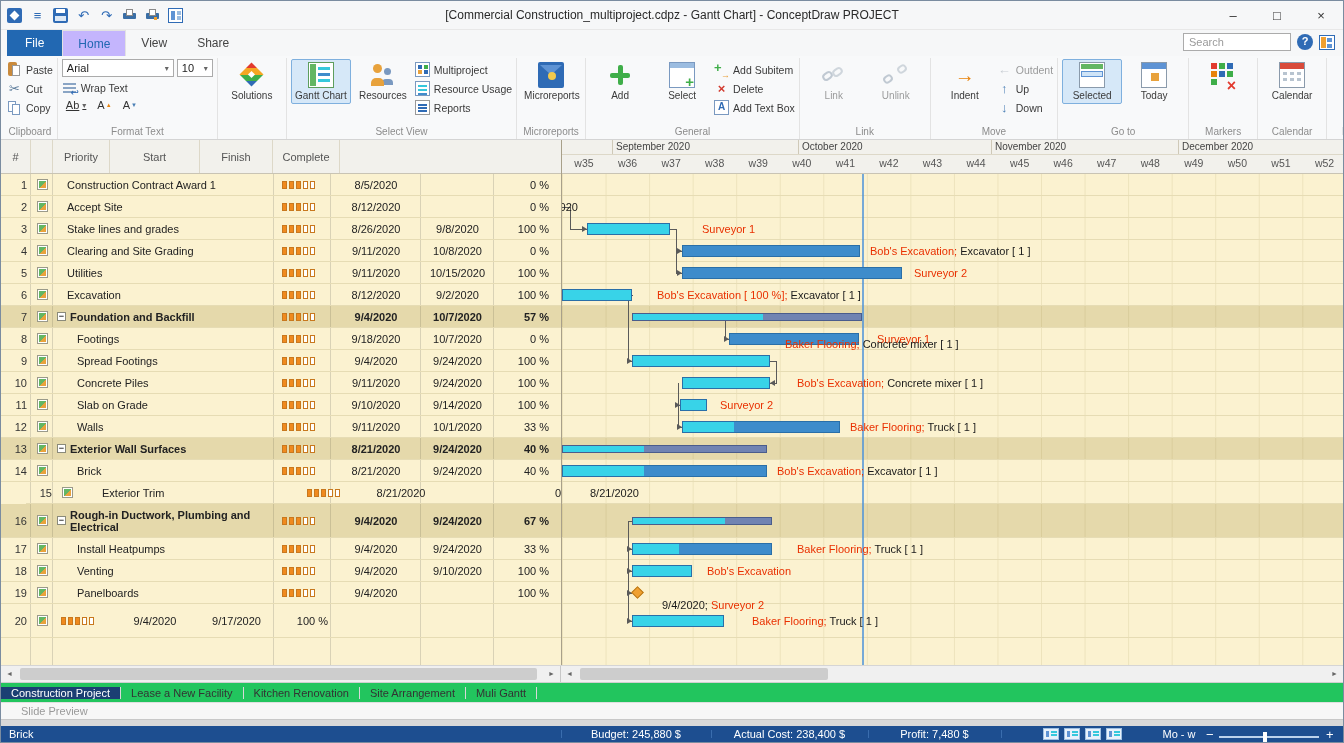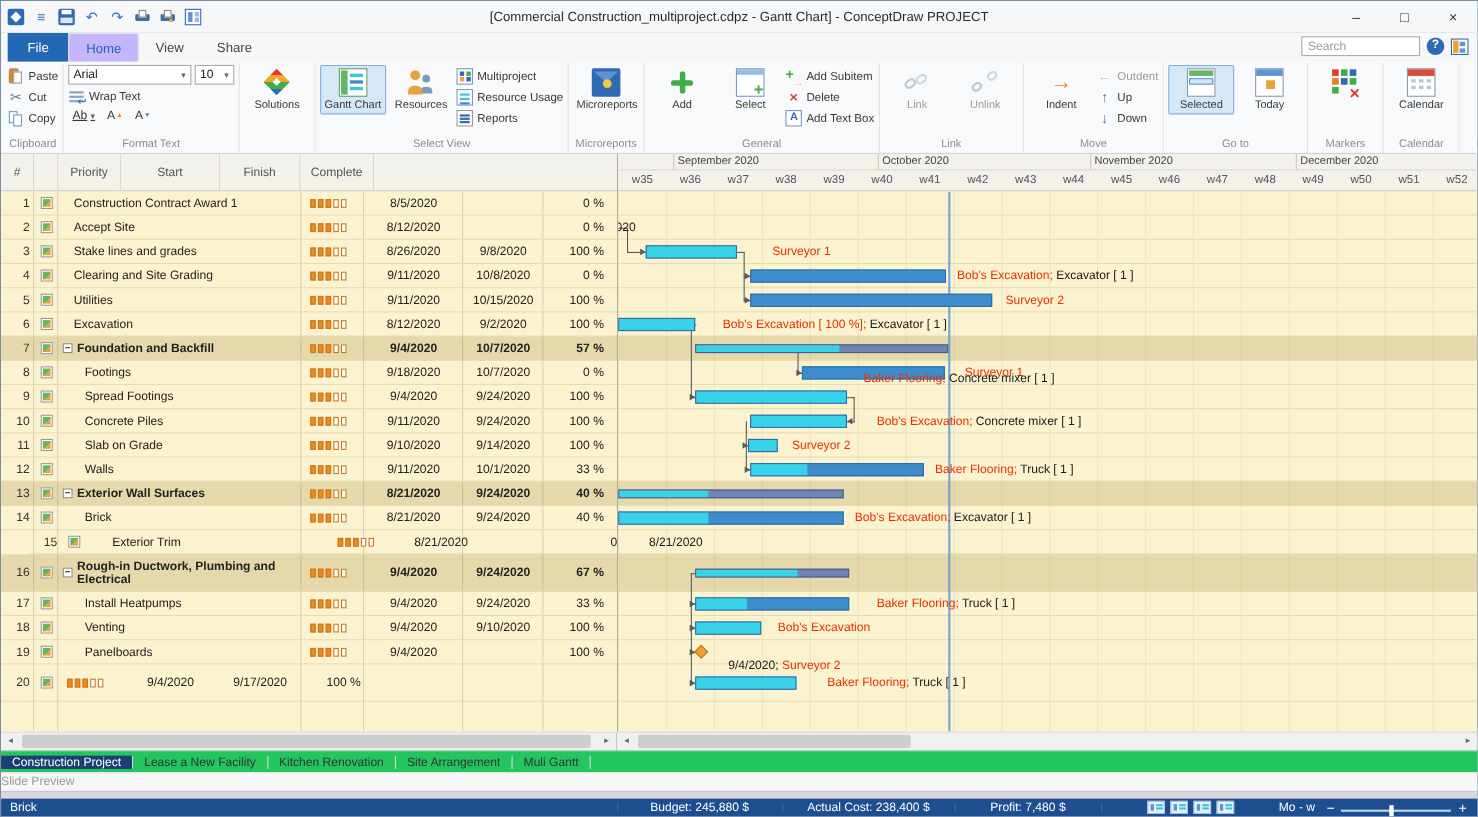--- a/index.html
+++ b/index.html
@@ -174,21 +174,21 @@
   .sb-left{width:560px;flex:none;border-right:1px solid #C8C8C8;box-sizing:border-box;}
   .sb-right{flex:1;}
   .sb-arrow{width:17px;text-align:center;font-size:7px;color:#666;line-height:16px;flex:none;}
   .sb-track{flex:1;position:relative;height:100%;}
   .sb-thumb{position:absolute;top:2px;height:12px;background:#CDCDCD;border-radius:2px;}
 
   
   .sheettabs{height:20px;flex:none;background:#22c55e;border-top:1px solid #CFCFCF;display:flex;align-items:center;font-size:11px;box-sizing:border-box;}
   .stab{display:flex;align-items:center;padding:0 10px;color:#333;border-right:1px solid #D8D8D8;white-space:nowrap;}
   .stab.active{background:#1B3F73;color:#fff;}
-  .slidebar{height:17px;flex:none;background:#F7F7F7;border-top:1px solid #E0E0E0;font-size:11px;color:#9A9A9A;display:flex;align-items:center;padding-left:0;box-sizing:border-box;}
+  .slidebar{height:17px;flex:none;background:#F7F7F7;border-top:1px solid #E0E0E0;font-size:11px;color:#9A9A9A;display:flex;align-items:center;padding-left:20px;box-sizing:border-box;}
   .gapbar{height:7px;flex:none;background:#D8D8D8;border-top:1px solid #C8C8C8;box-sizing:border-box;}
   .statusbar{flex:1;background:#1D4E90;color:#fff;font-size:11px;position:relative;display:flex;align-items:center;}
   .sb-ready{padding-left:8px;}
   .sb-item{position:absolute;top:0;height:100%;display:flex;align-items:center;justify-content:center;}
   .sb-div{position:absolute;top:4px;bottom:4px;width:1px;background:#3A6DAE;}
   .sb-icons{position:absolute;left:1042px;top:0;height:100%;display:flex;align-items:center;gap:5px;}
   .sbic{width:16px;height:12px;background:#E8F1FB;border:1px solid #9FC0E2;position:relative;box-sizing:border-box;}
   .sbic::before{content:"";position:absolute;left:2px;top:2px;width:3px;height:6px;background:#5E93D4;}
   .sbic::after{content:"";position:absolute;left:7px;top:2px;width:6px;height:2px;background:#35C8DC;box-shadow:0 3px 0 #35C8DC;}
   .zbtn{position:absolute;top:0;height:100%;display:flex;align-items:center;font-size:13px;color:#fff;}

